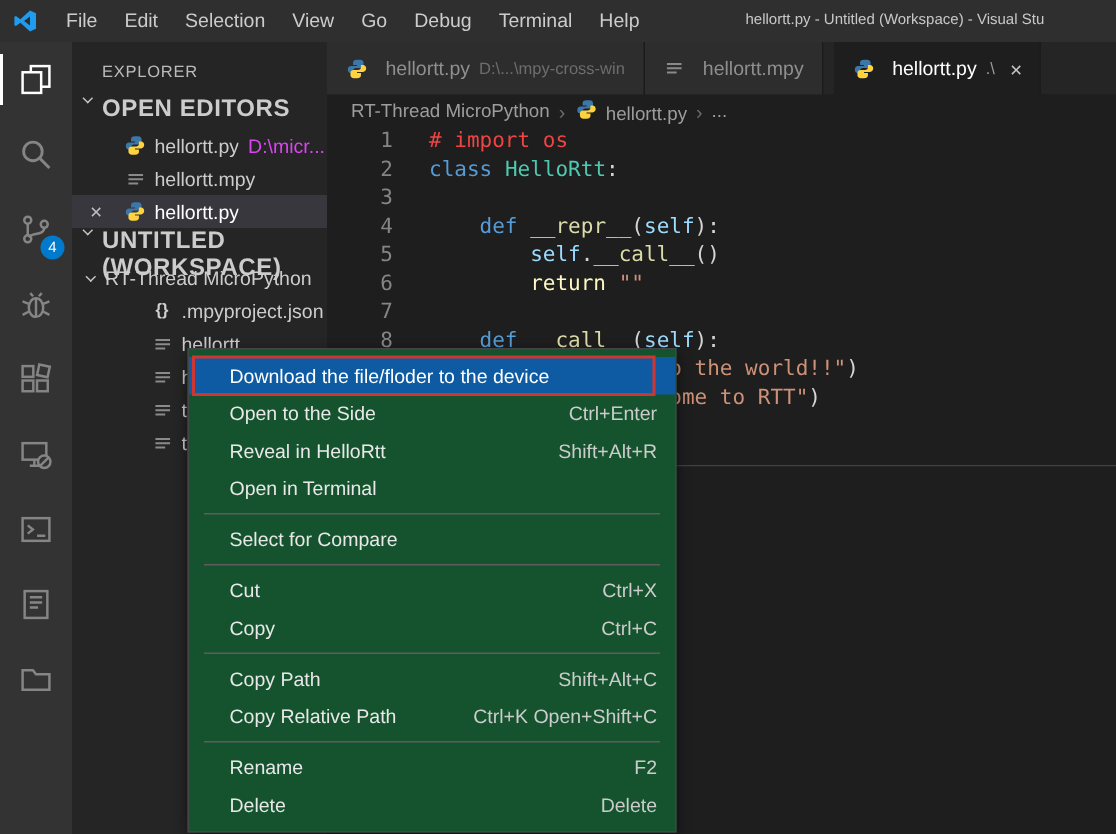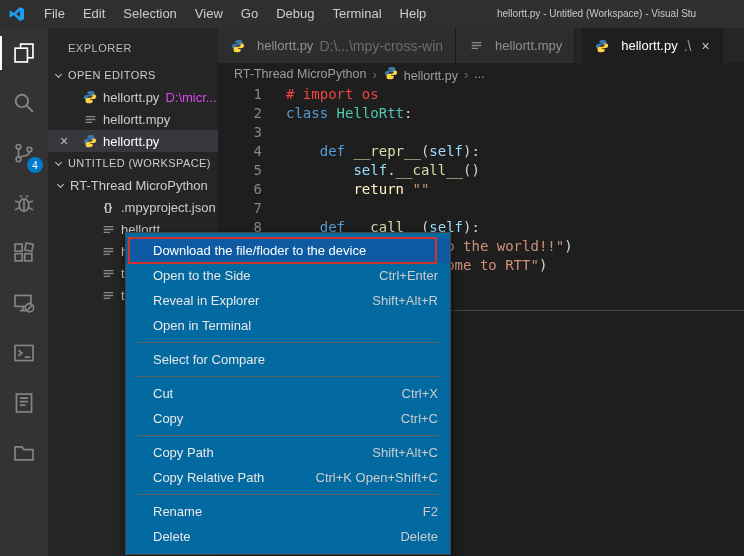--- a/index.html
+++ b/index.html
@@ -22,42 +22,42 @@
     color:#858585;position:relative;cursor:pointer}
   .act-icon svg{width:22px;height:22px}
   .act-icon.active{color:#ffffff}
   .act-icon.active::before{content:"";position:absolute;left:0;top:8px;bottom:8px;width:2px;background:#fff}
   .badge{position:absolute;right:5px;bottom:5px;width:16px;height:16px;border-radius:50%;
     background:#007acc;color:#fff;font-size:10px;display:flex;align-items:center;justify-content:center}
 
   
   .sidebar{position:absolute;left:48px;top:28px;width:170px;bottom:0;background:#252526;z-index:4;overflow:hidden}
   .sidebar-title{height:36px;line-height:40px;padding-left:20px;font-size:11px;color:#bbbbbb;letter-spacing:.5px}
-  .section-header{height:22px;display:flex;align-items:center;font-size:11px;font-weight:normal;
+  .section-header{height:22px;display:flex;align-items:flex-start;font-size:16px;font-weight:bold;
     color:#cccccc;padding-left:8px;letter-spacing:.4px;cursor:pointer}
   .chev{display:inline-block;width:5px;height:5px;border-left:1px solid #c5c5c5;border-bottom:1px solid #c5c5c5;
     transform:rotate(-45deg);margin-right:7px;position:relative;top:-1px;flex:none}
   .row{height:22px;display:flex;align-items:center;font-size:13px;color:#cccccc;cursor:pointer;white-space:nowrap}
   .oe-row{padding-left:12px}
   .oe-row.selected{background:#37373d;color:#ffffff}
   .close-slot{width:22px;flex:none;color:#c0c0c0;font-size:14px;text-align:left}
   .file-icon{width:16px;flex:none;display:inline-flex;align-items:center;justify-content:center;margin-right:5px}
   .row-label{overflow:hidden}
   .row-desc{color:#d946ef;font-size:13px;margin-left:6px;overflow:hidden}
   .folder-row{padding-left:10px;font-weight:normal}
   .tree-row{padding-left:52px}
   .json-glyph{color:#cfcfcf;font-size:11px;font-weight:bold}
 
   
   .main{position:absolute;left:218px;top:28px;right:0;bottom:0;background:#1e1e1e;z-index:1}
   .tabbar{height:35px;background:#252526;display:flex;align-items:stretch}
   .tab{display:flex;align-items:center;gap:6px;padding:0 12px;font-size:13px;background:#2d2d2d;
     color:#8f8f8f;border-right:1px solid #1b1b1c;cursor:pointer;white-space:nowrap}
   .tab.active{background:#1e1e1e;color:#ffffff;margin-left:7px}
-  .tab-desc{font-size:14px;color:#6d6d6d}
+  .tab-desc{font-size:11px;color:#6d6d6d}
   .tab.active .tab-desc{color:#9a9a9a}
   .tab-close{margin-left:4px;color:#c5c5c5;font-size:14px}
   .breadcrumb{height:22px;display:flex;align-items:center;gap:6px;padding-left:16px;
     font-size:12.5px;color:#9d9d9d;background:#1e1e1e}
   .bc-sep{color:#6d6d6d;font-size:13px}
   .bc-item{cursor:pointer}
 
   .code{position:absolute;top:57px;left:0;right:0;height:225px;overflow:hidden;
     font-family:"DejaVu Sans Mono",monospace;font-size:14px;line-height:19px}
   .code-line{height:19px;display:flex;white-space:pre}
@@ -70,21 +70,21 @@
   .t-selfparam{color:#9cdcfe}
   .t-control{color:#fef9c3}
   .t-string{color:#ce9178}
   .t-plain{color:#d4d4d4}
   .t-underline{text-decoration-style:dashed;text-decoration-color:#4e94ce;text-underline-offset:3px}
 
   .panel-divider{position:absolute;left:0;right:0;top:282px;height:1px;background:#414141}
   .panel-area{position:absolute;left:0;right:0;top:283px;bottom:0;background:#1e1e1e}
 
   
-  .ctx{position:absolute;left:125px;top:232px;width:326px;background:#0369a1;
+  .ctx{position:absolute;left:125px;top:232px;width:326px;background:#14532d;
     border:1px solid #454548;box-shadow:0 3px 9px rgba(0,0,0,.55);padding:5px 0;
     font-size:13px;color:#e8e8e8;z-index:20}
   .ctx-item{height:25px;display:flex;align-items:center;justify-content:space-between;
     padding:0 12px 0 27px;cursor:pointer;position:relative}
   .ctx-item.highlight{background:#0e5ba3;color:#ffffff}
   .ctx-shortcut{color:#cccccc;margin-left:24px;flex:none}
   .ctx-sep{height:1px;background:#5d5d5d;margin:4px 10px}
   .red-box{position:absolute;left:2px;right:13px;top:-1px;bottom:-1px;
     border:2px solid #cf3632;pointer-events:none}
 </style>
@@ -328,21 +328,21 @@
   <div class="ctx">
       <div class="ctx-item highlight">
         <span class="ctx-label">Download the file/floder to the device</span>
         <div class="red-box"></div>
       </div>
       <div class="ctx-item">
         <span class="ctx-label">Open to the Side</span>
         <span class="ctx-shortcut">Ctrl+Enter</span>
       </div>
       <div class="ctx-item">
-        <span class="ctx-label">Reveal in Explorer</span>
+        <span class="ctx-label">Reveal in HelloRtt</span>
         <span class="ctx-shortcut">Shift+Alt+R</span>
       </div>
       <div class="ctx-item">
         <span class="ctx-label">Open in Terminal</span>
       </div>
       <div class="ctx-sep"></div>
       <div class="ctx-item">
         <span class="ctx-label">Select for Compare</span>
       </div>
       <div class="ctx-sep"></div>

